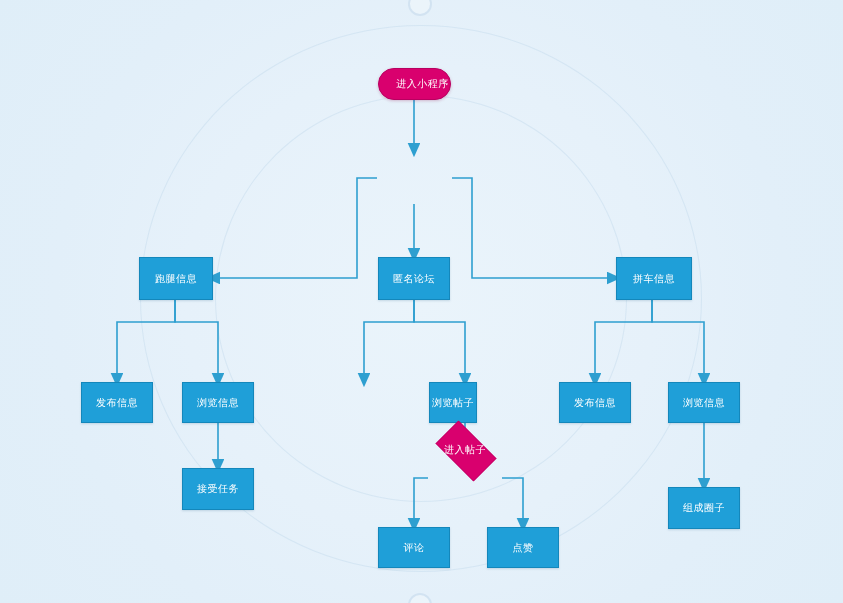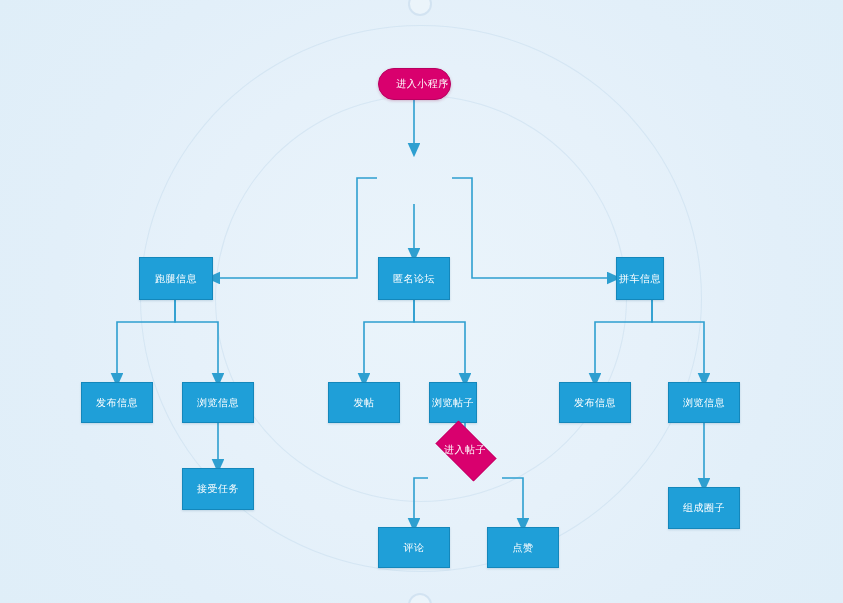--- a/index.html
+++ b/index.html
@@ -145,35 +145,32 @@
 
 
   <div class="node rect" style="left:139px; top:257px; width:74px; height:43px;">
     <span>跑腿信息</span>
   </div>
 
   <div class="node rect" style="left:378px; top:257px; width:72px; height:43px;">
     <span>匿名论坛</span>
   </div>
 
-  <div class="node rect" style="left:616px; top:257px; width:48px; height:43px;">
+  <div class="node rect" style="left:616px; top:257px; width:76px; height:43px;">
     <span>拼车信息</span>
   </div>
 
   <div class="node rect" style="left:81px; top:382px; width:72px; height:41px;">
     <span>发布信息</span>
   </div>
 
   <div class="node rect" style="left:182px; top:382px; width:72px; height:41px;">
     <span>浏览信息</span>
   </div>
 
-  <div class="node rect" style="left:328px; top:382px; width:72px; height:41px;">
-    <span>发帖</span>
-  </div>
 
   <div class="node rect" style="left:429px; top:382px; width:48px; height:41px;">
     <span>浏览帖子</span>
   </div>
 
   <div class="node rect" style="left:559px; top:382px; width:72px; height:41px;">
     <span>发布信息</span>
   </div>
 
   <div class="node rect" style="left:668px; top:382px; width:72px; height:41px;">

